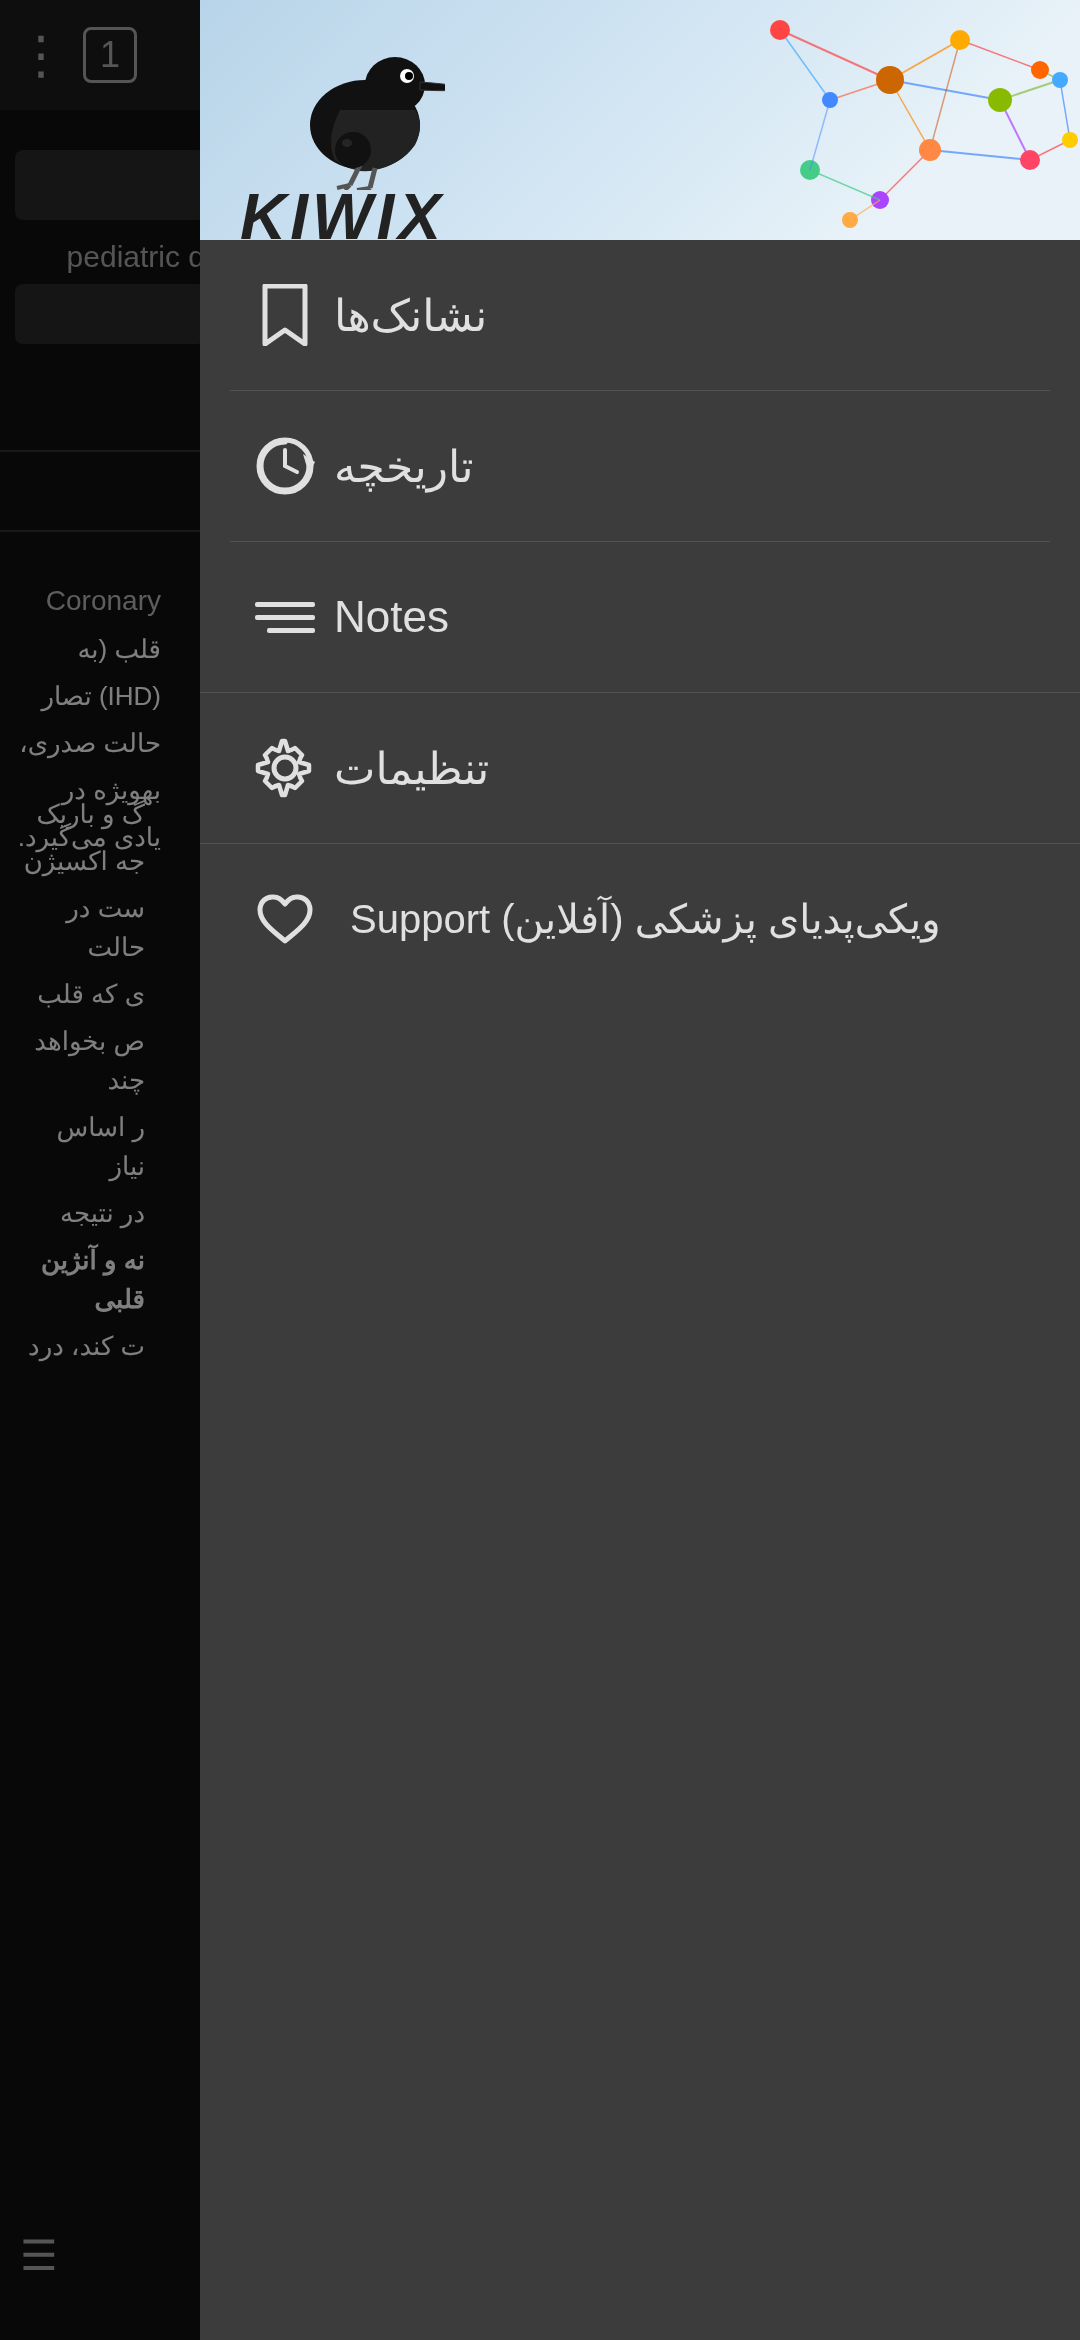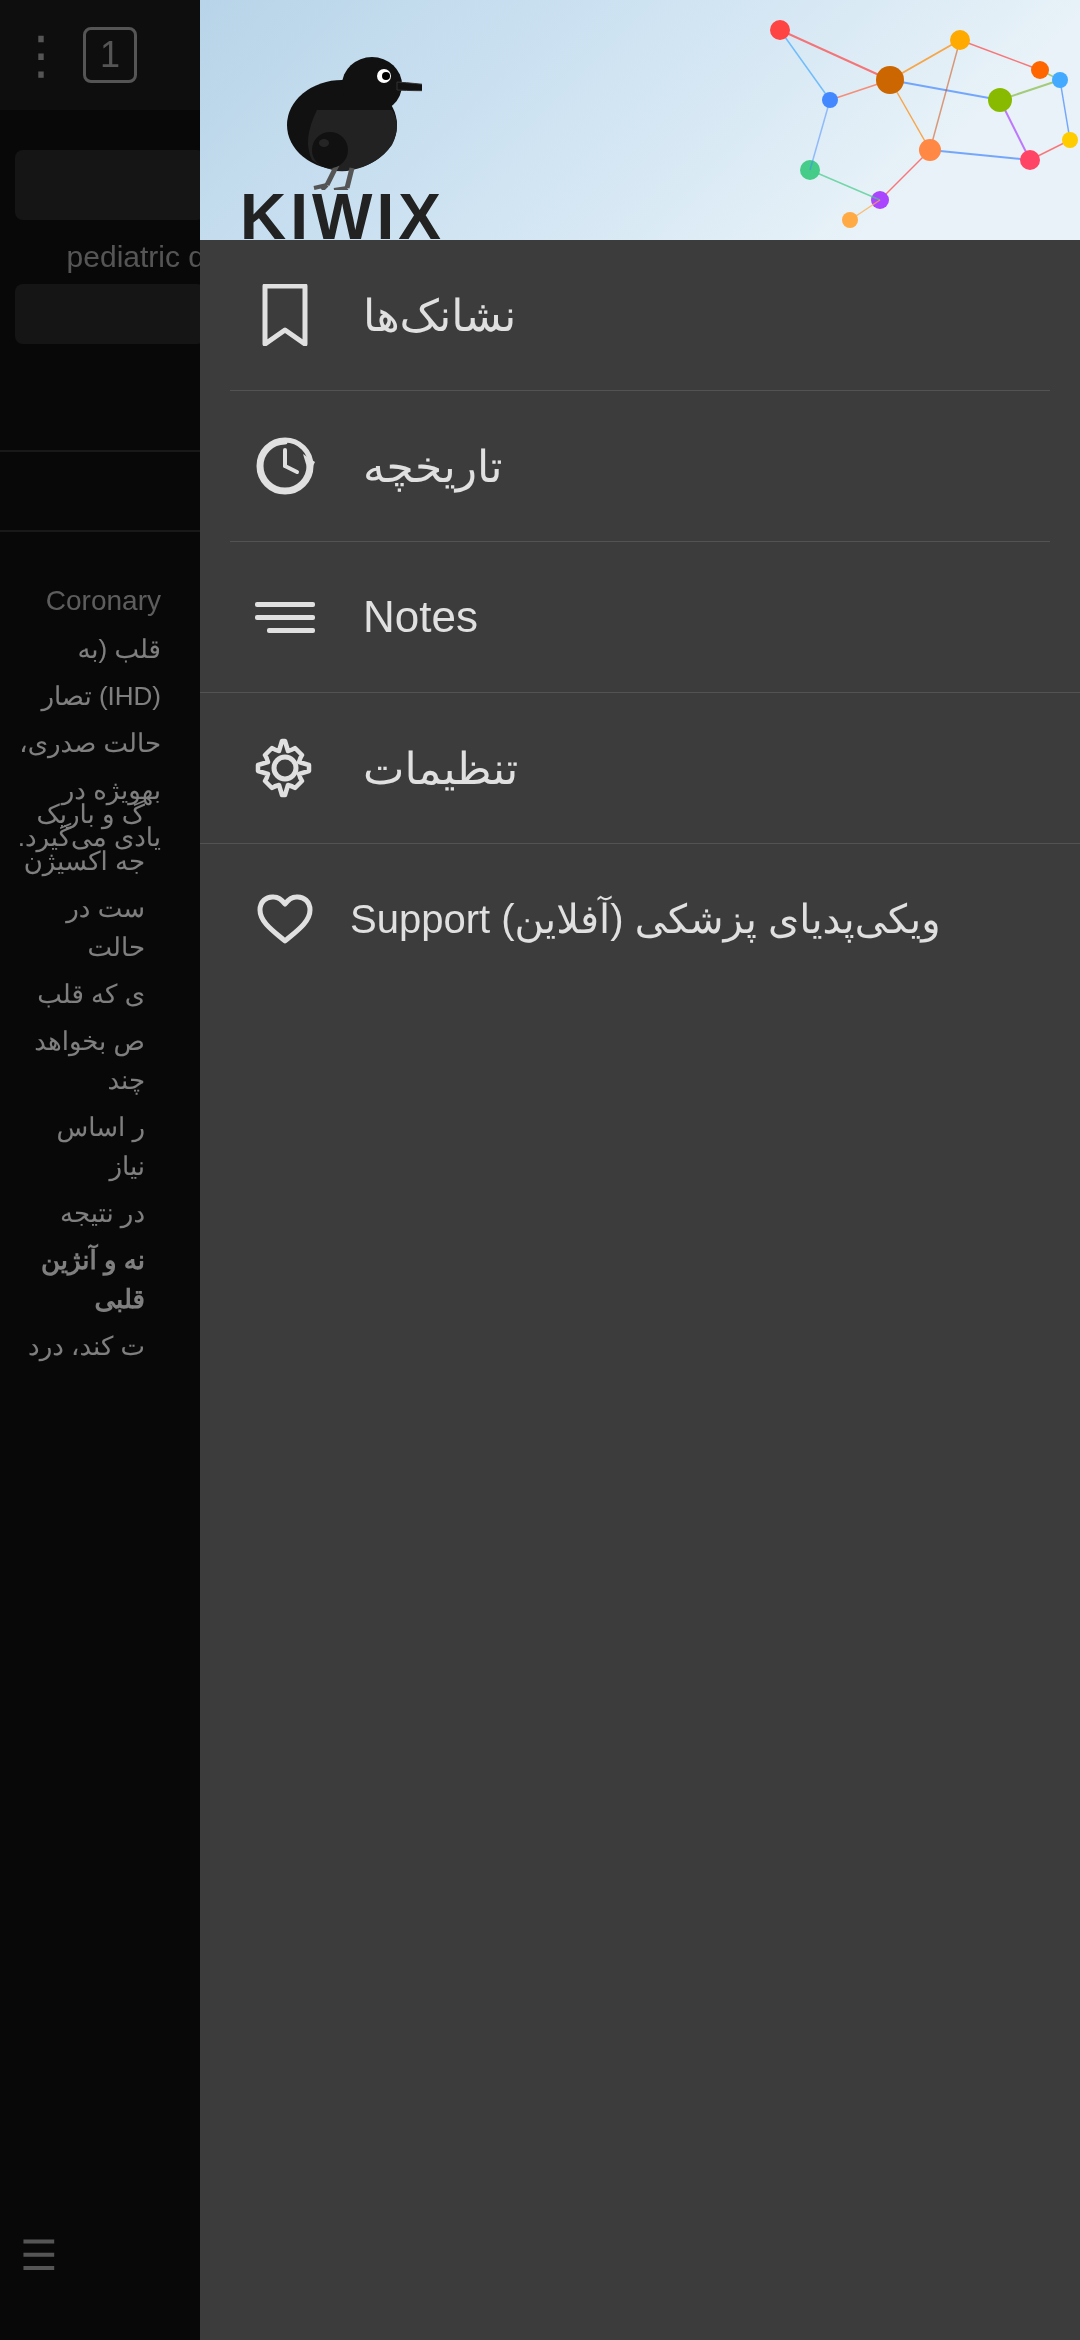--- a/index.html
+++ b/index.html
@@ -145,21 +145,22 @@
       overflow: hidden;
       flex-shrink: 0;
     }
 
     .banner-kiwix-logo {
       position: absolute;
       left: 40px;
       top: 30px;
       display: flex;
       flex-direction: column;
-      align-items: center;
+      align-items: flex-end;
+      font-style: italic;
     }
 
     .kiwix-text {
       font-size: 64px;
       font-weight: bold;
       color: #222;
       letter-spacing: 4px;
       margin-top: -10px;
     }
 
@@ -178,21 +179,21 @@
       padding: 0;
       flex-shrink: 0;
     }
 
     .menu-item {
       display: flex;
       align-items: center;
       justify-content: flex-end;
       padding: 40px 50px;
       direction: rtl;
-      gap: 43px;
+      gap: 14px;
       cursor: pointer;
     }
 
     .menu-item-label {
       color: #e0e0e0;
       font-size: 44px;
       font-family: Arial, sans-serif;
     }
 
     .menu-item-icon {

